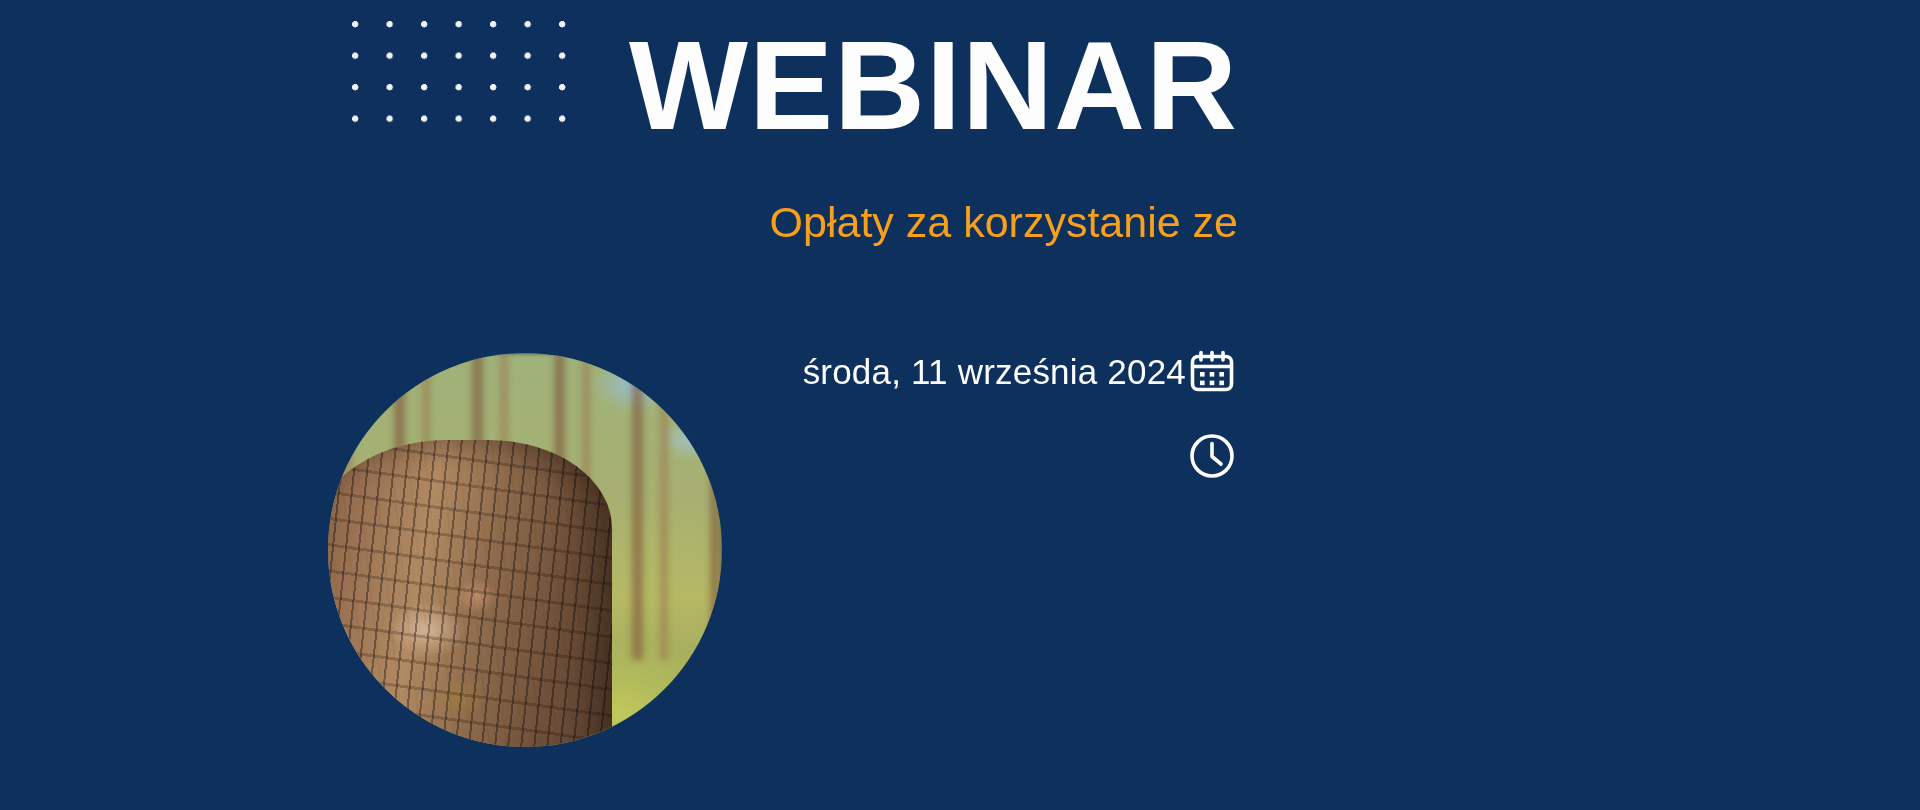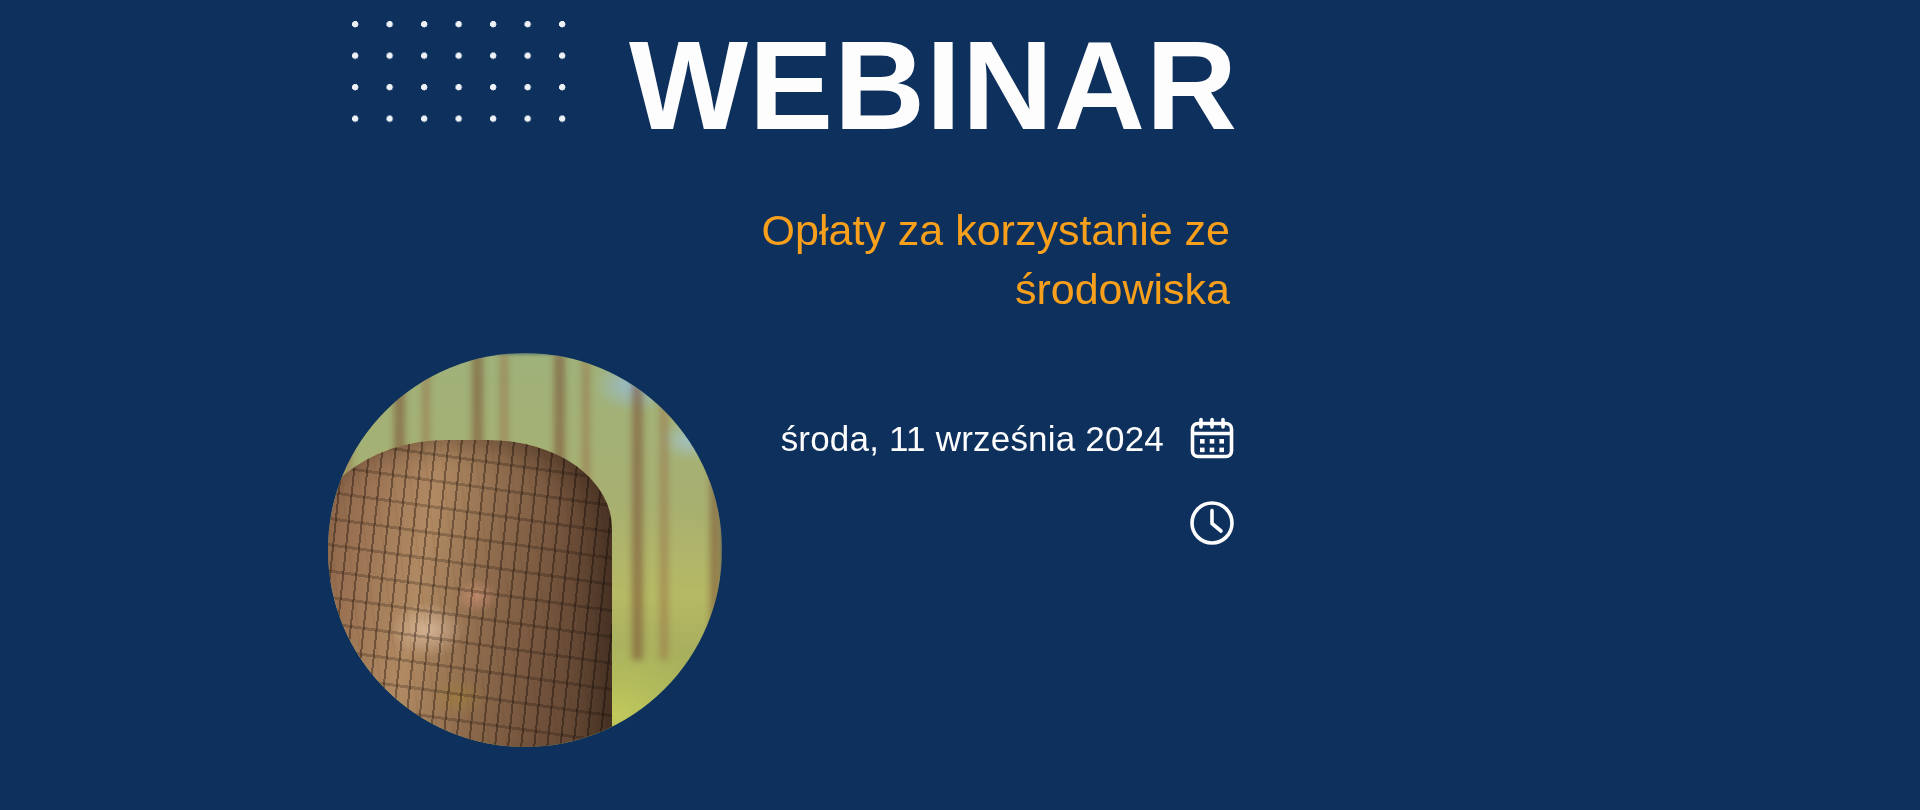--- a/index.html
+++ b/index.html
@@ -118,32 +118,31 @@
     line-height:1;
     margin:0;
     padding-top:23px;
     white-space:nowrap;
   }
   .subtitle{
     color:#f8a01c;
     font-size:43px;
     font-weight:400;
     line-height:1.37;
-    margin:8px;
+    margin:0;
     padding-top:44px;
     padding-left:560px;
   }
   .meta{
     margin-top:94px;
   }
   .meta-row{
     display:flex;
     align-items:center;
     justify-content:flex-end;
-    gap:22px;
     margin-bottom:32px;
   }
   .meta-row .mtext{
     color:#fdfdfe;
     font-size:35px;
     font-weight:400;
     letter-spacing:.2px;
     white-space:nowrap;
   }
   .icon-box{
@@ -170,21 +169,20 @@
     </div>
   </div>
 
   <div class="text-col">
 
     <h1 class="title">WEBINAR</h1>
 
     <div class="subtitle">
       <span>Opłaty za korzystanie ze</span>
       <br>
-      <span>środowiska</span>
     </div>
 
     <div class="meta">
 
       <div class="meta-row">
         <span class="mtext">środa, 11 września 2024</span>
         <span class="icon-box">
           <svg width="50" height="50" viewBox="0 0 50 50" fill="none">
             <rect x="5.5" y="9.5" width="39" height="33" rx="5.5" stroke="#fdfdfe" stroke-width="3.6"></rect>
             <path d="M6 19.5 H44" stroke="#fdfdfe" stroke-width="3.4"></path>

